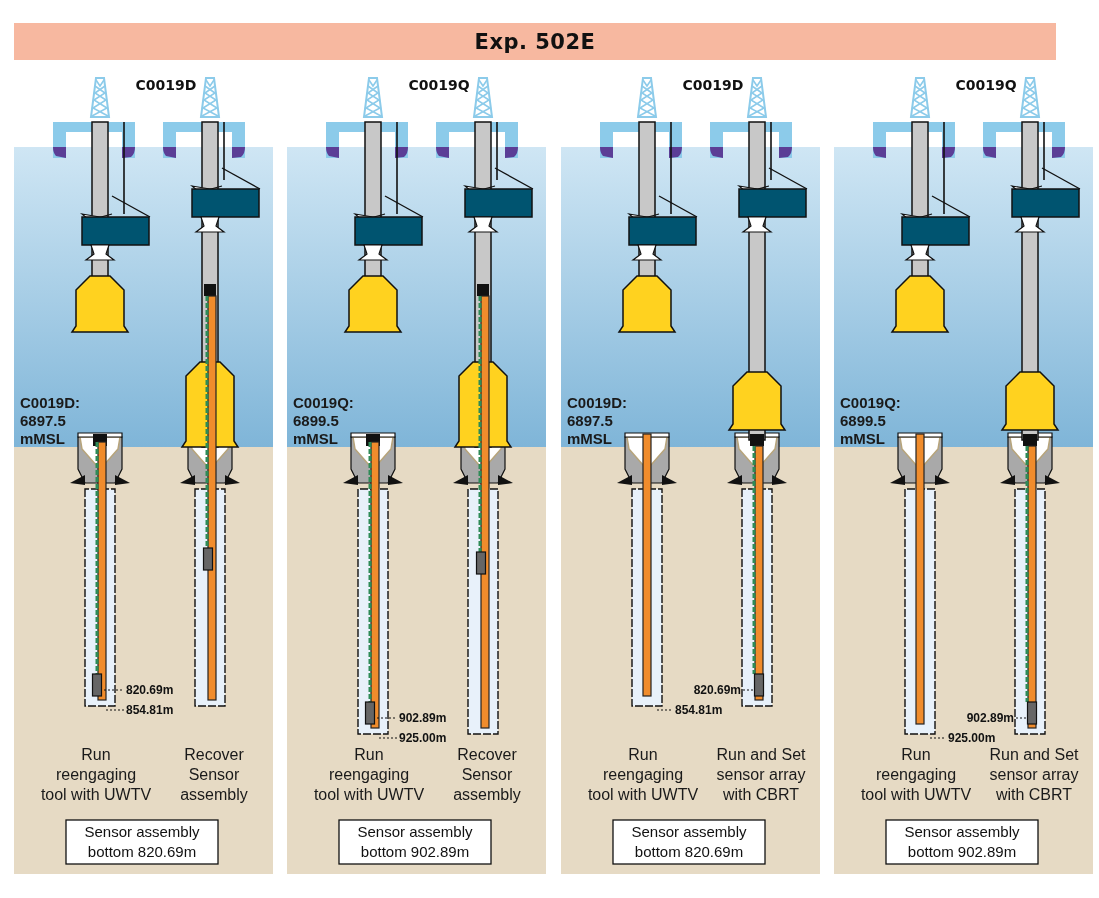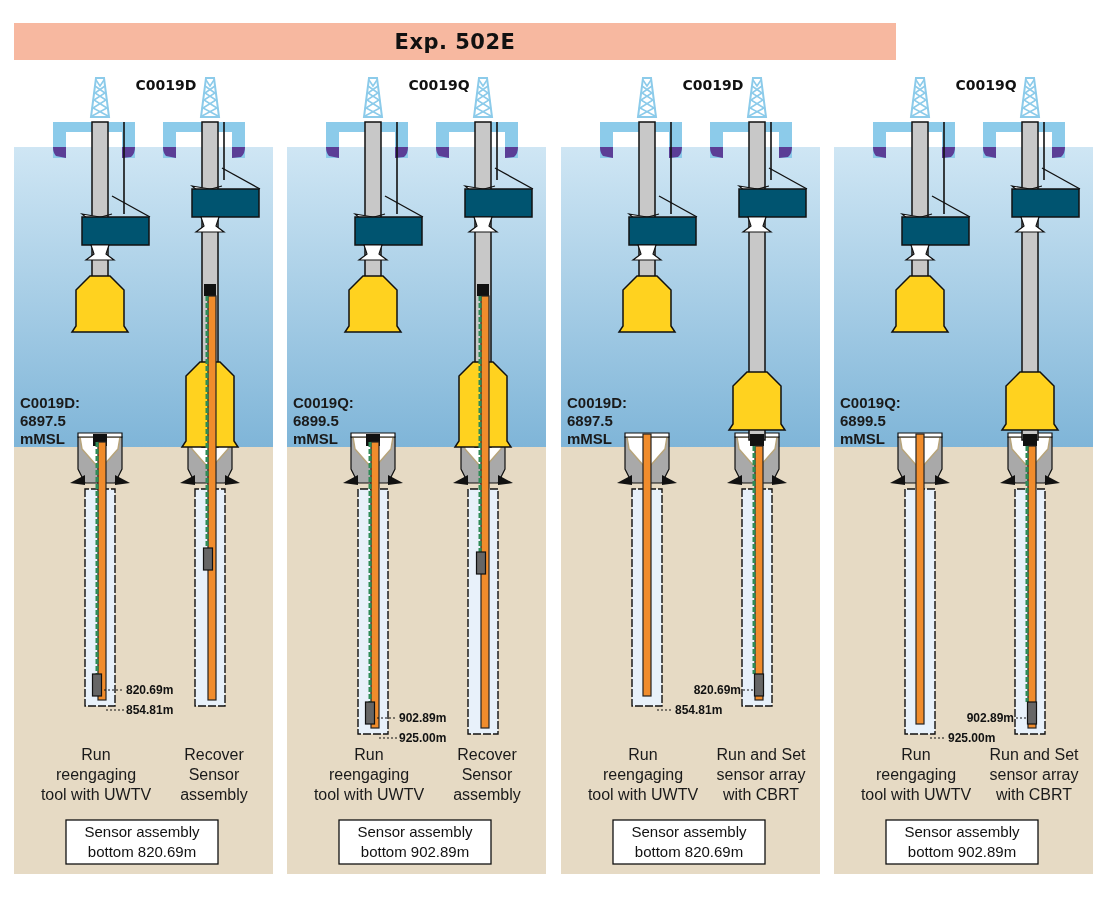--- a/index.html
+++ b/index.html
@@ -1,17 +1,17 @@
 <!DOCTYPE html>
 <html><head>
 <meta charset="utf-8">
 <style>
   html,body{margin:0;padding:0;background:#ffffff;}
   body{width:1099px;height:898px;position:relative;overflow:hidden;font-family:"Liberation Sans",sans-serif;}
-  .header{position:absolute;left:14px;top:23px;width:882px;height:37px;background:#F7B8A0;display:flex;align-items:center;justify-content:center;}
+  .header{position:absolute;left:14px;top:23px;width:1042px;height:37px;background:#F7B8A0;display:flex;align-items:center;justify-content:center;}
   .header-title{font-family:"DejaVu Sans",sans-serif;font-weight:bold;font-size:21px;color:#111;letter-spacing:0.5px;}
   svg#diagram{position:absolute;left:0;top:0;}
   .site-label{font-family:"DejaVu Sans",sans-serif;font-weight:bold;font-size:14px;fill:#111;}
   .elev{font-family:"Liberation Sans",sans-serif;font-weight:bold;font-size:15px;fill:#1a1a1a;}
   .depth{font-family:"Liberation Sans",sans-serif;font-weight:bold;font-size:12px;fill:#111;}
   .caption{font-family:"Liberation Sans",sans-serif;font-size:16px;fill:#1a1a1a;}
   .box-text{font-family:"Liberation Sans",sans-serif;font-size:15px;fill:#111;}
 </style>
 </head>
 <body>

